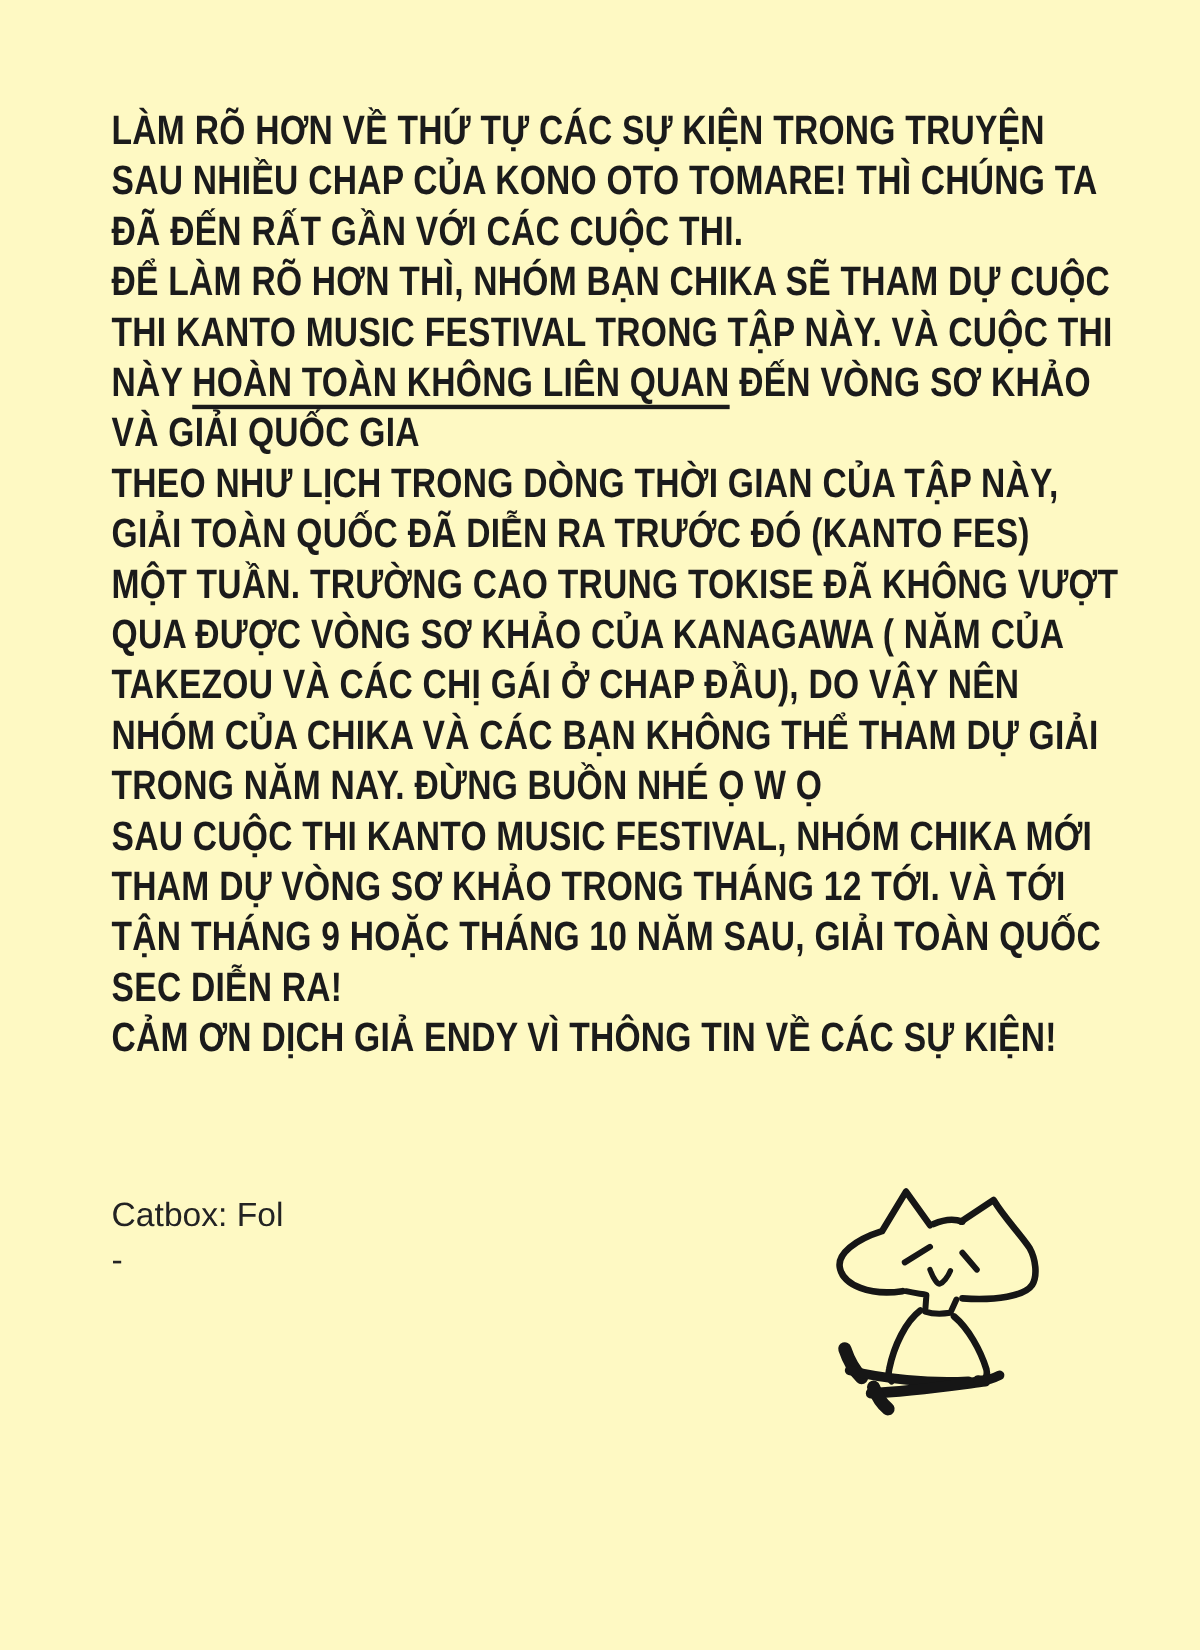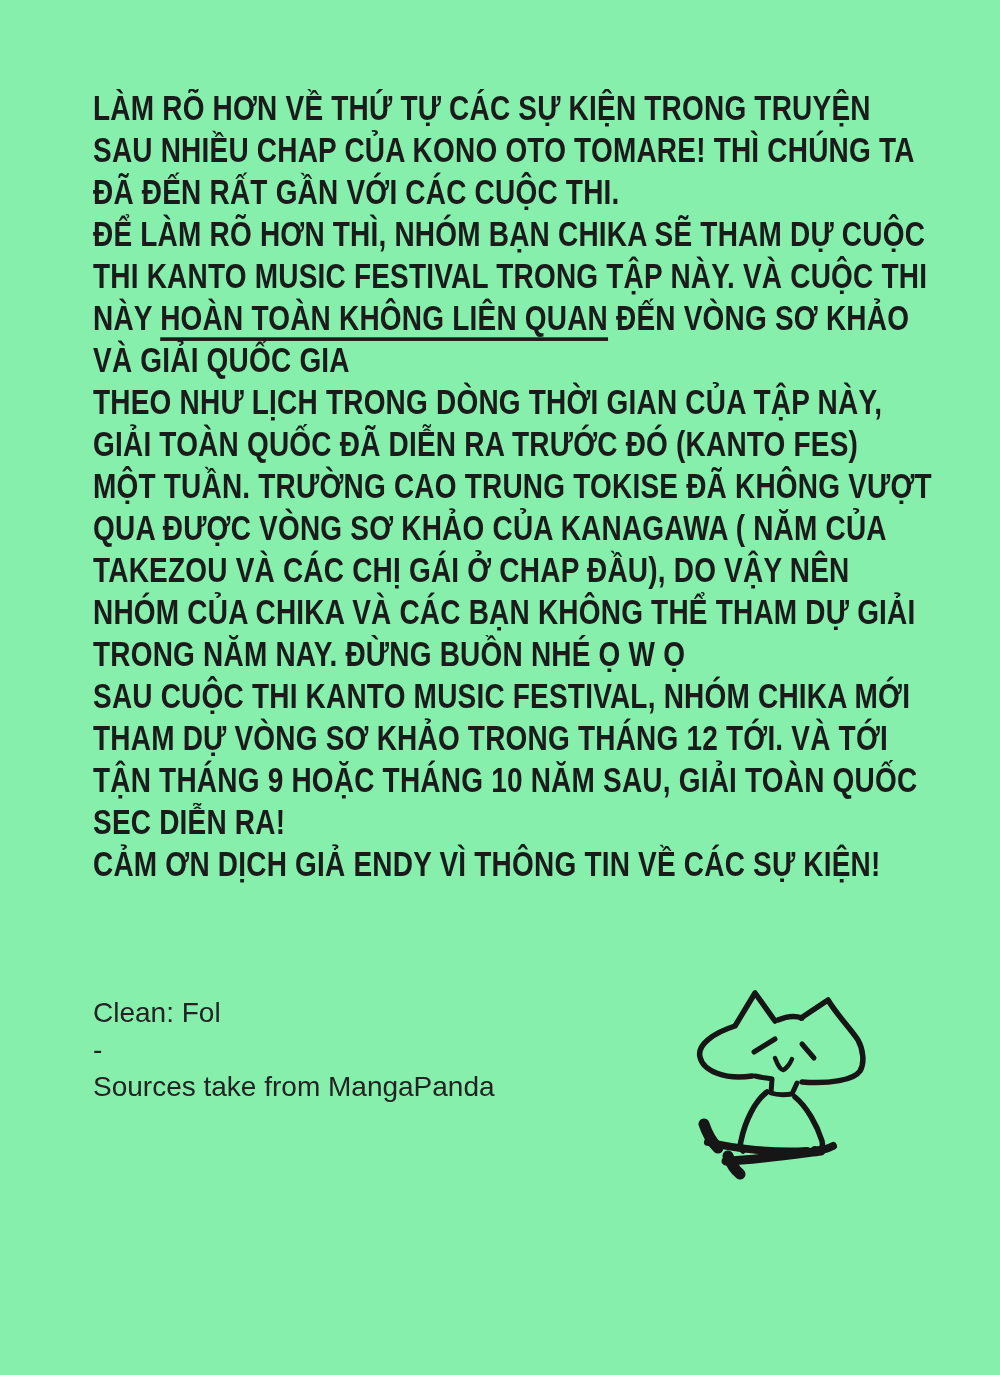--- a/index.html
+++ b/index.html
@@ -4,21 +4,21 @@
 <style>
   html, body {
     margin: 0;
     padding: 0;
     background: #ffffff;
   }
   .page {
     position: relative;
     width: 1000px;
     height: 1375px;
-    background: #86efac;
+    background: #fef9c3;
     overflow: hidden;
     font-family: "Liberation Sans", "DejaVu Sans", sans-serif;
     color: #1b1b1b;
   }
   
   .note-block {
     position: absolute;
     left: 93px;
     top: 88px;
   }
@@ -86,23 +86,22 @@
     <div class="comic-line">TRONG NĂM NAY. ĐỪNG BUỒN NHÉ Ọ W Ọ</div>
     <div class="comic-line">SAU CUỘC THI KANTO MUSIC FESTIVAL, NHÓM CHIKA MỚI</div>
     <div class="comic-line">THAM DỰ VÒNG SƠ KHẢO TRONG THÁNG 12 TỚI. VÀ TỚI</div>
     <div class="comic-line">TẬN THÁNG 9 HOẶC THÁNG 10 NĂM SAU, GIẢI TOÀN QUỐC</div>
     <div class="comic-line">SEC DIỄN RA!</div>
     <div class="comic-line">CẢM ƠN DỊCH GIẢ ENDY VÌ THÔNG TIN VỀ CÁC SỰ KIỆN!</div>
   </div>
 
 
   <div class="credits-block">
-    <div class="credits-line">Clean: Fol</div>
+    <div class="credits-line">Catbox: Fol</div>
     <div class="credits-line">-</div>
-    <div class="credits-line">Sources take from MangaPanda</div>
   </div>
 
   <div class="cat-doodle">
     <svg viewBox="0 0 180 200" xmlns="http://www.w3.org/2000/svg" fill="none" stroke="#161616" stroke-linecap="round" stroke-linejoin="round">
 
       <path stroke-width="5.5" d="M 80,38 L 60,10 L 40,43 C 18,50 2,62 5,74 C 8,88 30,97 57,93"></path>
 
       <path stroke-width="5.5" d="M 83,37 C 92,33 99,32 107,35"></path>
 
       <path stroke-width="5.5" d="M 106,35 L 133,17 C 142,32 155,45 163,57 C 168,66 170,80 165,88 C 159,97 135,101 107,99"></path>

